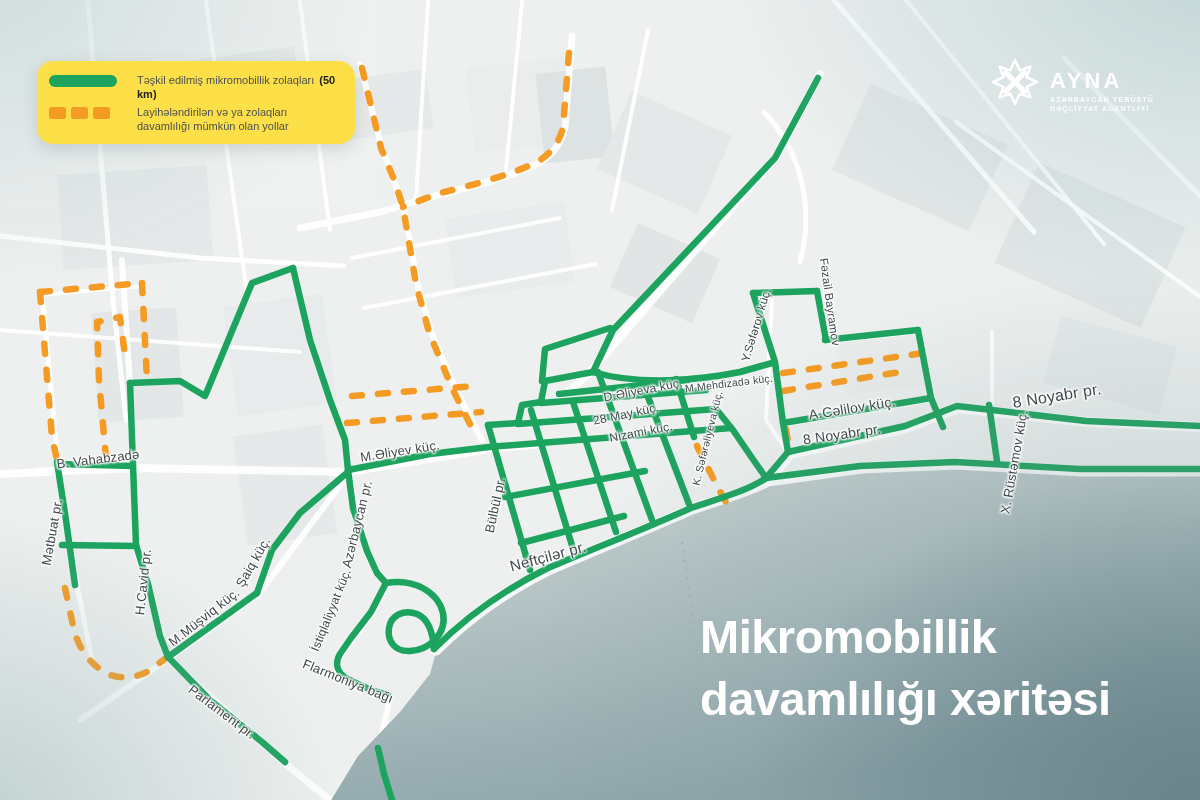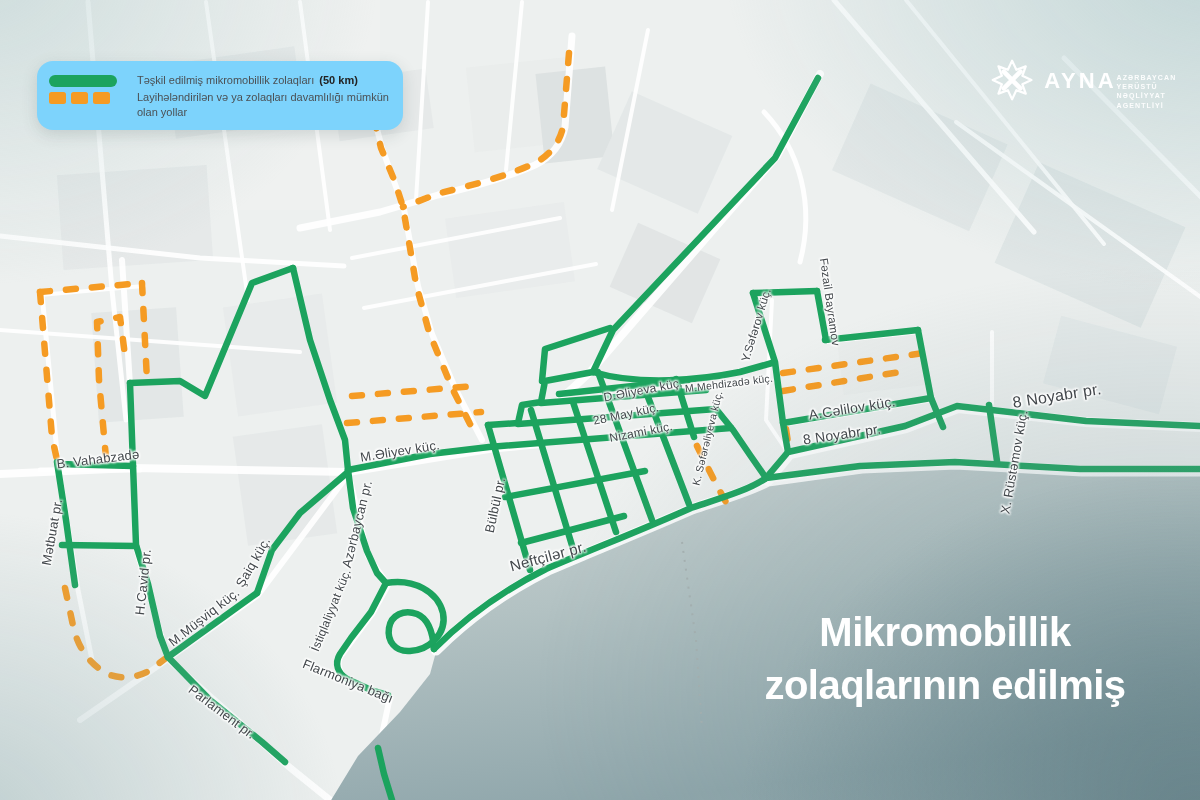--- a/index.html
+++ b/index.html
@@ -16,35 +16,35 @@
     background:
       radial-gradient(640px 500px at 100% 103%, rgba(84,114,122,.62), rgba(84,114,122,0) 72%),
       radial-gradient(950px 640px at 97% 86%, rgba(116,146,151,.42), rgba(116,146,151,0) 66%),
       radial-gradient(560px 440px at -2% -4%, rgba(178,204,204,.55), rgba(178,204,204,0) 72%),
       radial-gradient(760px 520px at 102% -6%, rgba(164,196,198,.6), rgba(164,196,198,0) 66%),
       radial-gradient(560px 460px at -4% 104%, rgba(142,172,175,.5), rgba(142,172,175,0) 70%);}
   #labels-layer{position:absolute;left:0;top:0;width:1200px;height:800px;}
   .street-label{position:absolute;white-space:nowrap;color:var(--label,#43484c);
       font-weight:normal;letter-spacing:.2px;
       text-shadow:0 0 3px #fff,0 0 3px #fff,1px 1px 2px #fff,-1px -1px 2px #fff,1px -1px 2px #fff,-1px 1px 2px #fff;}
-  .legend{position:absolute;left:37px;top:61px;width:366px;box-sizing:border-box;
-      background:#7dd3fc;border-radius:16px;box-shadow:0 5px 16px rgba(40,60,60,.16);
+  .legend{position:absolute;left:37px;top:61px;width:318px;box-sizing:border-box;
+      background:#fde047;border-radius:16px;box-shadow:0 5px 16px rgba(40,60,60,.16);
       padding:9px 12px 8px 12px;}
   .legend-row{display:flex;align-items:flex-start;margin:3px 0;}
   .swatch{width:78px;flex:0 0 78px;display:flex;align-items:center;gap:5px;padding-top:2px;}
   .pill{display:block;width:68px;height:12px;border-radius:7px;background:var(--lane,#1ca35e);}
   .dashes i{display:block;width:17px;height:12px;border-radius:2.5px;background:var(--planned,#f59b23);}
   .legend-text{font-size:11px;line-height:1.3;color:#4b5054;padding-left:10px;}
   .legend-text b{color:#222;margin-left:2px;}
   .logo{position:absolute;left:990px;top:50px;display:flex;align-items:center;gap:10px;color:#fff;}
-  .logo-text{display:flex;flex-direction:row;margin-top:20px;}
+  .logo-text{display:flex;flex-direction:column;margin-top:20px;}
   .logo-name{font-size:22px;font-weight:bold;letter-spacing:3px;line-height:1;}
   .logo-sub{font-size:7px;letter-spacing:1.1px;opacity:.92;margin-top:2.5px;line-height:1.35;font-weight:bold;}
-  .map-title{position:absolute;left:700px;top:606px;width:490px;text-align:center;
-      color:#ffffff;font-weight:bold;font-size:40px;line-height:1.32;letter-spacing:-.5px;}
+  .map-title{position:absolute;left:700px;top:606px;width:490px;text-align:left;
+      color:#ffffff;font-weight:bold;font-size:47px;line-height:1.32;letter-spacing:-.5px;}
 </style>
 </head>
 <body>
 
 <div id="stage">
 
   <svg id="map-svg" width="1200" height="800" viewBox="0 0 1200 800">
     <defs>
       <linearGradient id="seaGrad" x1="0" y1="0" x2="0.35" y2="1">
         <stop offset="0" stop-color="#cbd4d4"></stop>
@@ -227,16 +227,16 @@
       <div class="logo-name">AYNA</div>
       <div class="logo-sub">
         <div>AZƏRBAYCAN YERÜSTÜ</div>
         <div>NƏQLİYYAT AGENTLİYİ</div>
       </div>
     </div>
   </div>
 
   <div class="map-title">
     <div>Mikromobillik</div>
-    <div>zolaqlarının edilmiş</div>
+    <div>davamlılığı xəritəsi</div>
   </div>
 
 </div>
 
 </body></html>

